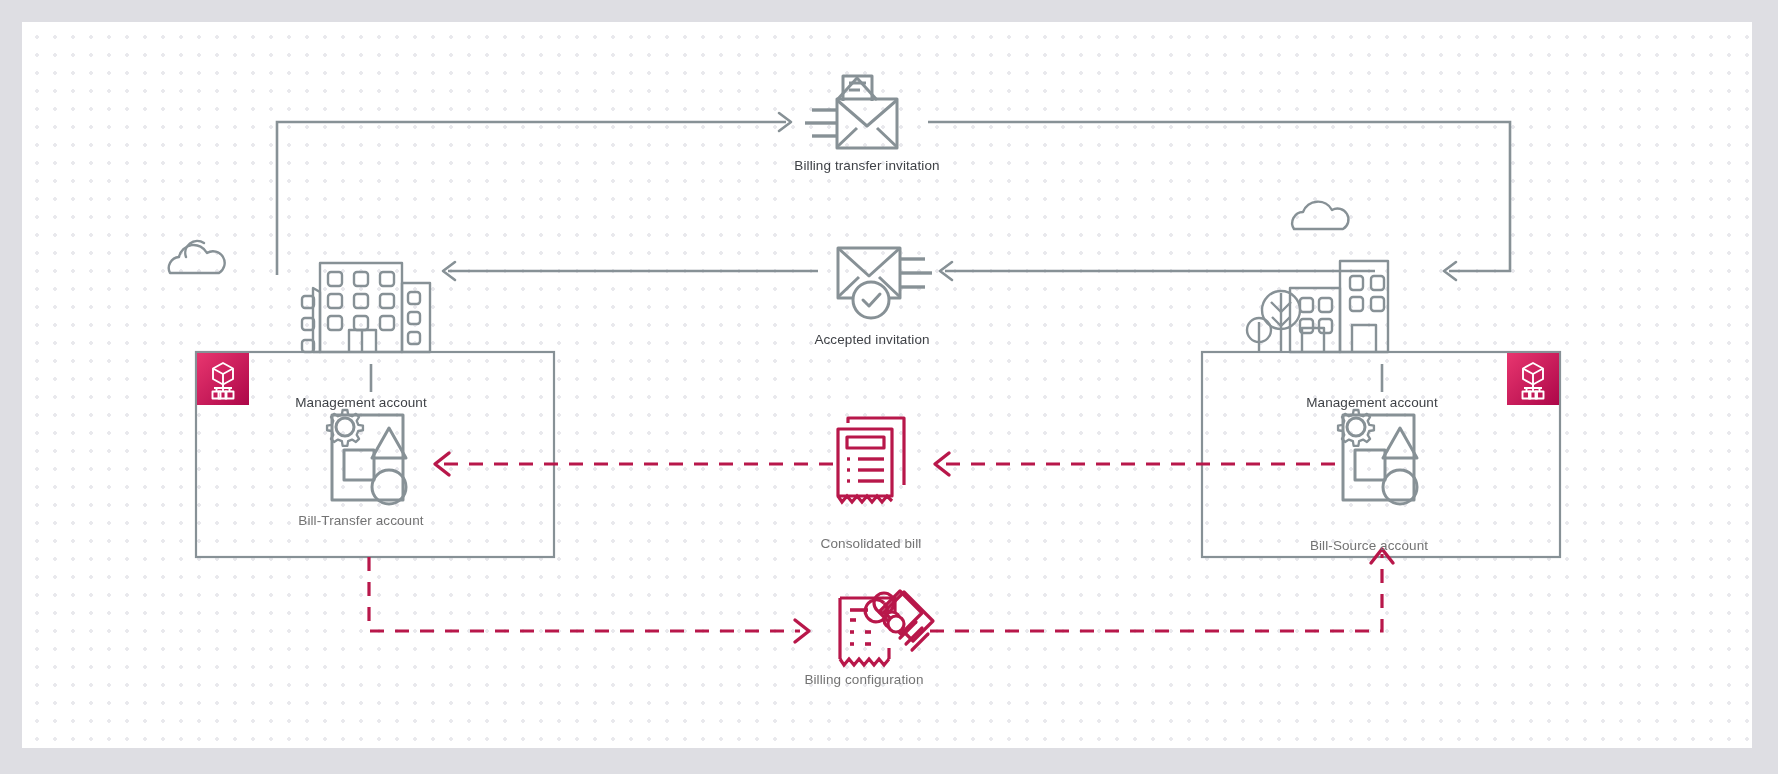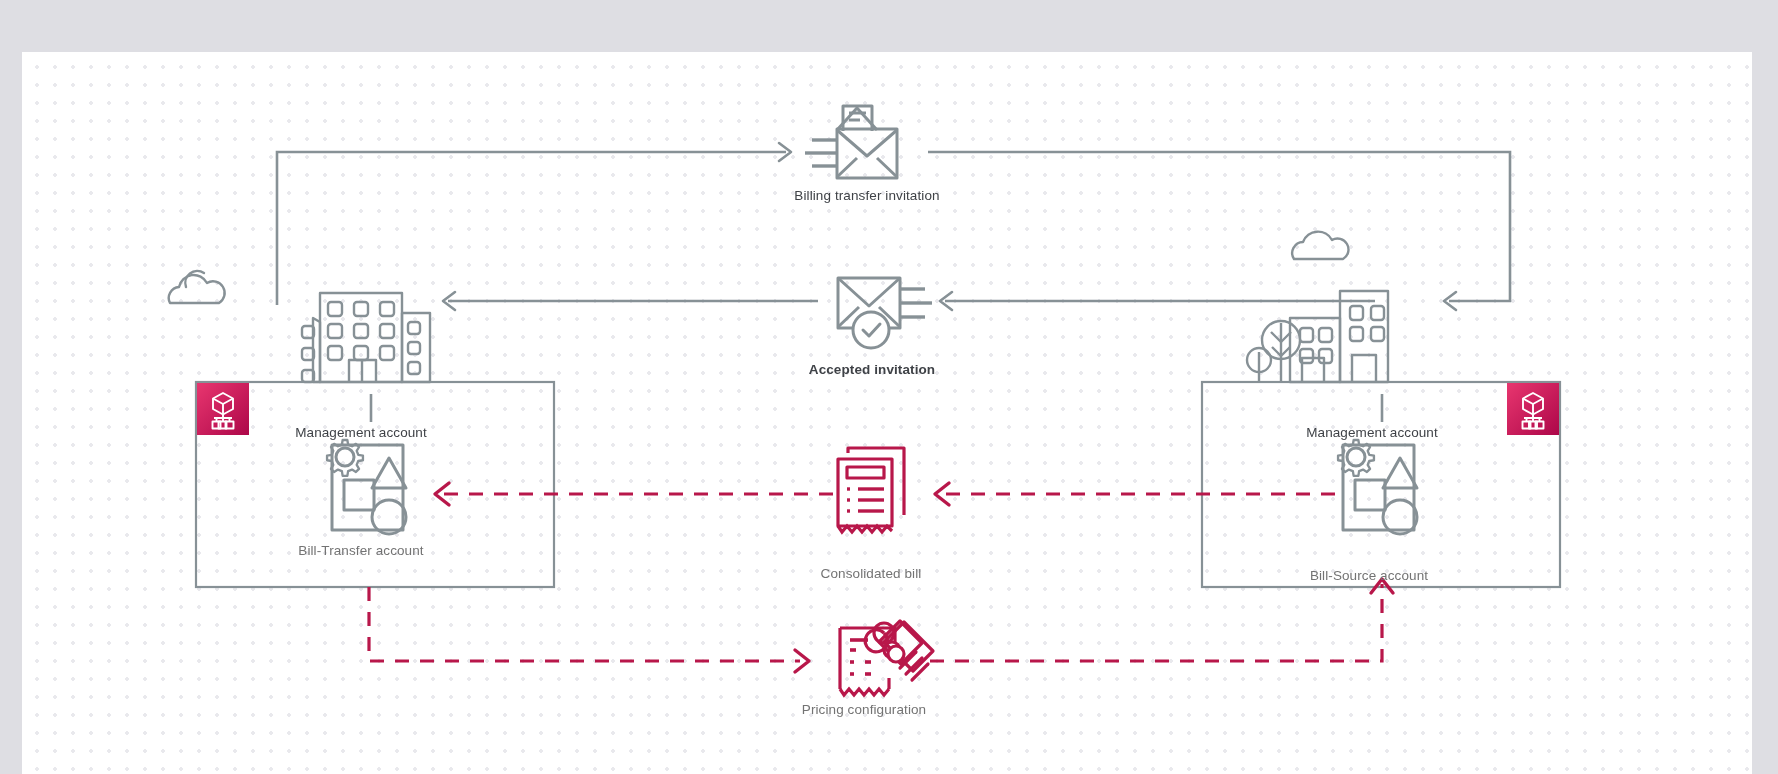--- a/index.html
+++ b/index.html
@@ -2,21 +2,21 @@
 <html><head>
 <meta charset="utf-8">
 <style>
   html,body{margin:0;padding:0;}
   body{
     width:1778px;height:774px;
     background:#dedee3;
     font-family:"Liberation Sans","DejaVu Sans",sans-serif;
     overflow:hidden;
   }
-  #stage{position:absolute;left:0;top:0;width:1778px;height:718px;margin-top:30px;}
+  #stage{position:absolute;left:0;top:0;width:1778px;height:718px;}
   #canvas{
     position:absolute;left:22px;top:22px;
     width:1730px;height:726px;
     background-color:#ffffff;
     background-image:radial-gradient(#e9e9ed 1.6px, transparent 1.7px);
     background-size:18px 18px;
     background-position:6px 6px;
   }
   svg.layer{position:absolute;left:0;top:0;width:1778px;height:774px;overflow:visible;}
   .lbl{
@@ -245,26 +245,26 @@
         <rect x="1522.5" y="391.5" width="8" height="7"></rect>
         <rect x="1529" y="391.5" width="8" height="7"></rect>
         <rect x="1535.5" y="391.5" width="8" height="7"></rect>
         <path d="M1533,384.5 L1533,388 M1524,388 L1542,388 M1526.5,388 L1526.5,391.5 M1533,388 L1533,391.5 M1539.5,388 L1539.5,391.5"></path>
       </g>
     </g>
   </svg>
 
   <div class="lbl gray centered" style="left:867px;top:158px;">Billing transfer invitation</div>
 
-  <div class="lbl gray centered" style="left:872px;top:332px;font-weight:bold;">Accepted invitation</div>
+  <div class="lbl gray centered" style="left:872px;top:332px;">Accepted invitation</div>
 
   <div class="lbl gray centered" style="left:361px;top:395px;">Management account</div>
 
   <div class="lbl gray centered" style="left:1372px;top:395px;">Management account</div>
 
   <div class="lbl crim centered" style="left:361px;top:513px;">Bill-Transfer account</div>
 
   <div class="lbl crim centered" style="left:1369px;top:538px;">Bill-Source account</div>
 
   <div class="lbl crim centered" style="left:871px;top:536px;">Consolidated bill</div>
 
-  <div class="lbl crim centered" style="left:864px;top:672px;">Pricing configuration</div>
+  <div class="lbl crim centered" style="left:864px;top:672px;">Billing configuration</div>
 </div>
 
 </body></html>

